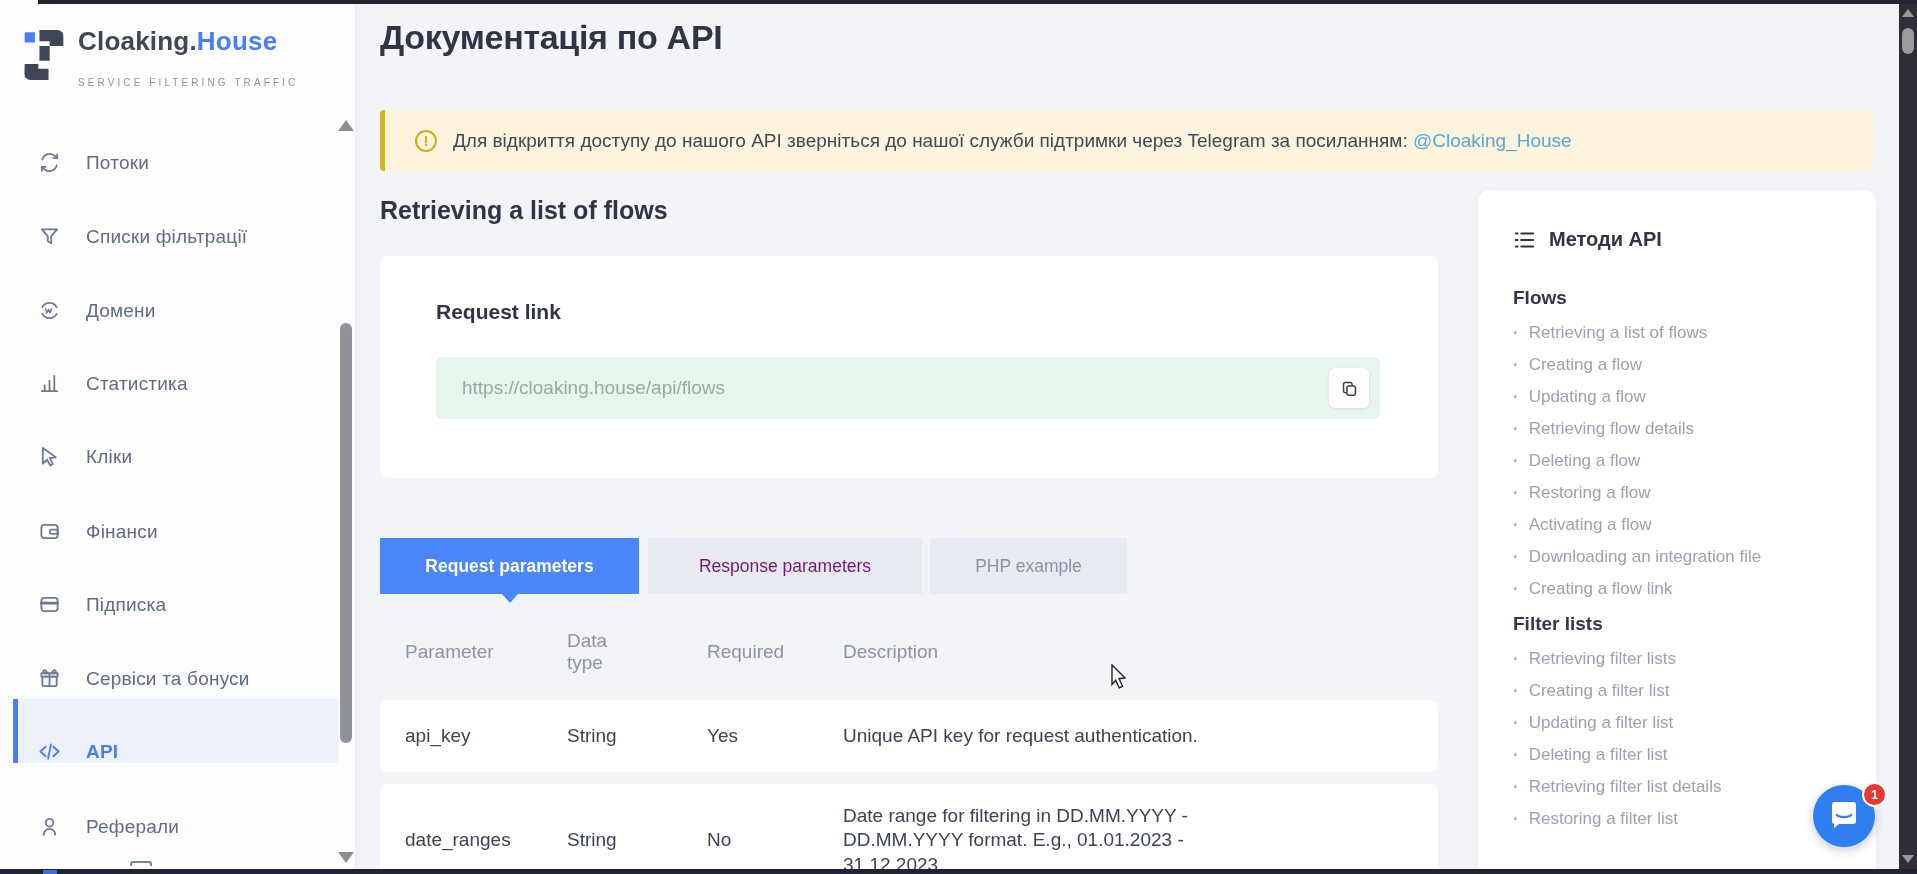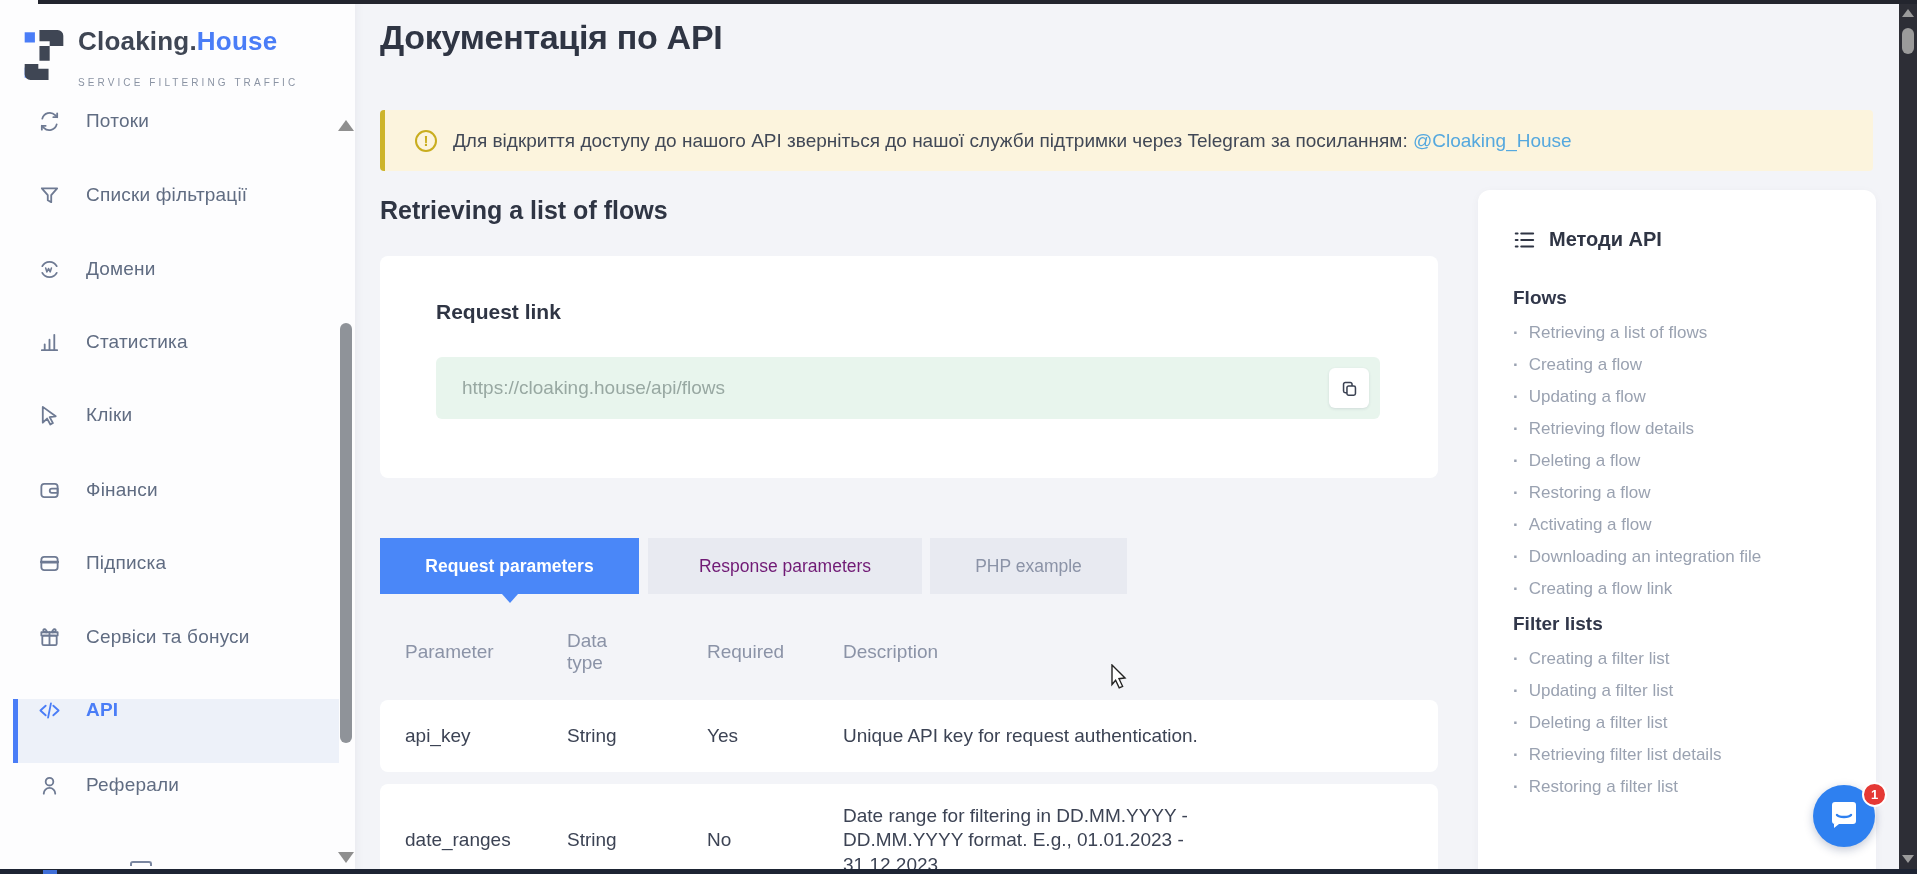--- a/index.html
+++ b/index.html
@@ -19,21 +19,21 @@
   .page-scrollbar .arrow-down { position:absolute; left:3px; bottom:6px; width:0; height:0; border-left:6px solid transparent; border-right:6px solid transparent; border-top:8px solid #9b9b9b; }
   .page-scrollbar .thumb { position:absolute; left:3px; top:24px; width:12px; height:26px; border-radius:6px; background:#9b9b9b; }
   
   .sidebar { position:absolute; left:0; top:0; width:355px; height:874px; background:#fdfdfe; box-shadow:2px 0 8px rgba(40,50,80,.05); z-index:10; }
   .logo { position:absolute; left:24px; top:26px; display:flex; align-items:flex-start; gap:14px; }
   .logo-mark { width:40px; height:50px; margin-top:4px; }
   .logo-text .logo-line { font-size:26px; font-weight:700; color:#3f4654; letter-spacing:.2px; }
   .logo-text .logo-line .blue { color:#4a7df7; }
   .logo-text .logo-sub { margin-top:20px; font-size:10px; letter-spacing:3.1px; color:#8a93a3; }
   .nav { position:absolute; left:0; top:0; width:355px; height:874px; }
-  .nav-item { position:absolute; left:0; width:355px; height:64px; display:flex; align-items:flex-start; padding-left:38px; gap:25px; cursor:pointer; }
+  .nav-item { position:absolute; left:0; width:355px; height:64px; display:flex; align-items:flex-end; padding-left:38px; gap:25px; cursor:pointer; }
   .nav-item .lbl { font-size:19px; color:#606c82; letter-spacing:.2px; }
   .nav-item svg { width:23px; height:23px; stroke:#6e7a93; fill:none; stroke-width:1.9; stroke-linecap:round; stroke-linejoin:round; flex:0 0 auto; }
   .nav-item.active { left:13px; width:326px; padding-left:20px; background:#edf1f9; border-left:5px solid #4a7df7; }
   .nav-item.active .lbl { color:#4a7df7; font-weight:700; }
   .nav-item.active svg { stroke:#4a7df7; }
   .ni-1{top:110px}.ni-2{top:184px}.ni-3{top:258px}.ni-4{top:331px}.ni-5{top:404px}
   .ni-6{top:479px}.ni-7{top:552px}.ni-8{top:626px}.ni-9{top:699px}.ni-10{top:774px}
   .nav-cut-icon { position:absolute; left:130px; top:861px; width:22px; height:5px; border-radius:3px 3px 0 0; border:2px solid #7a86a0; border-bottom:none; }
   
   .side-scroll-up   { position:absolute; left:338px; top:120px;  width:0; height:0; border-left:8px solid transparent; border-right:8px solid transparent; border-bottom:11px solid #8f8f8f; }
@@ -256,20 +256,21 @@
     <li>Updating a flow</li>
     <li>Retrieving flow details</li>
     <li>Deleting a flow</li>
     <li>Restoring a flow</li>
     <li>Activating a flow</li>
     <li>Downloading an integration file</li>
     <li>Creating a flow link</li>
   </ul>
   <div class="m-section-head second">Filter lists</div>
   <ul class="m-list">
+    <li>Retrieving filter lists</li>
     <li>Creating a filter list</li>
     <li>Updating a filter list</li>
     <li>Deleting a filter list</li>
     <li>Retrieving filter list details</li>
     <li>Restoring a filter list</li>
   </ul>
 </div>
 
 <div class="chat-btn">
   <svg width="30" height="28" viewBox="0 0 30 28">

